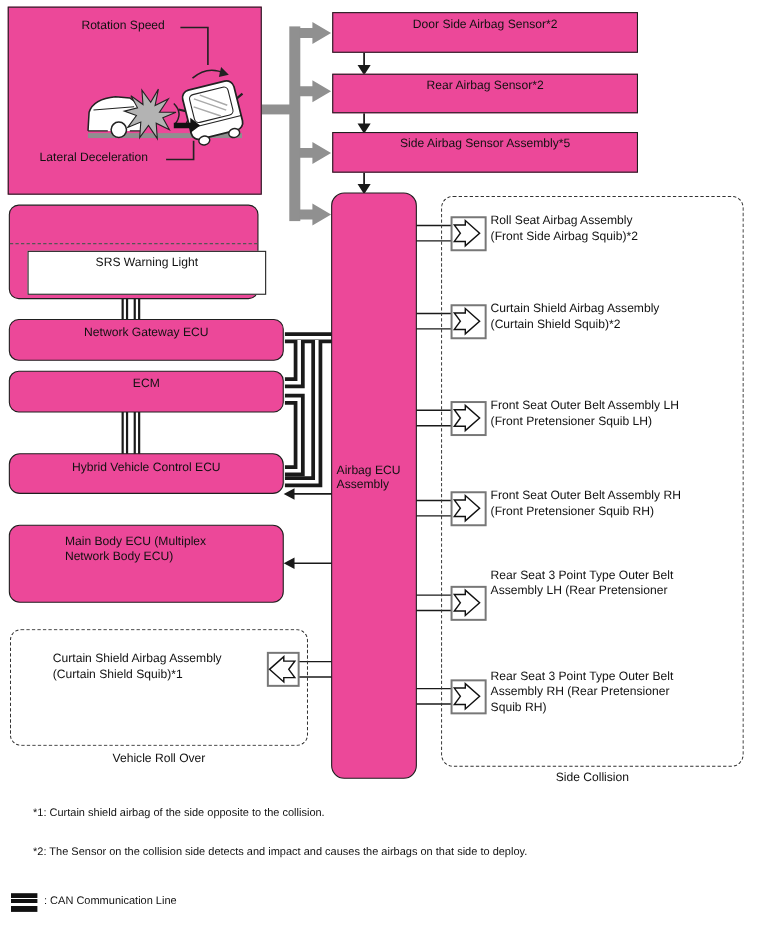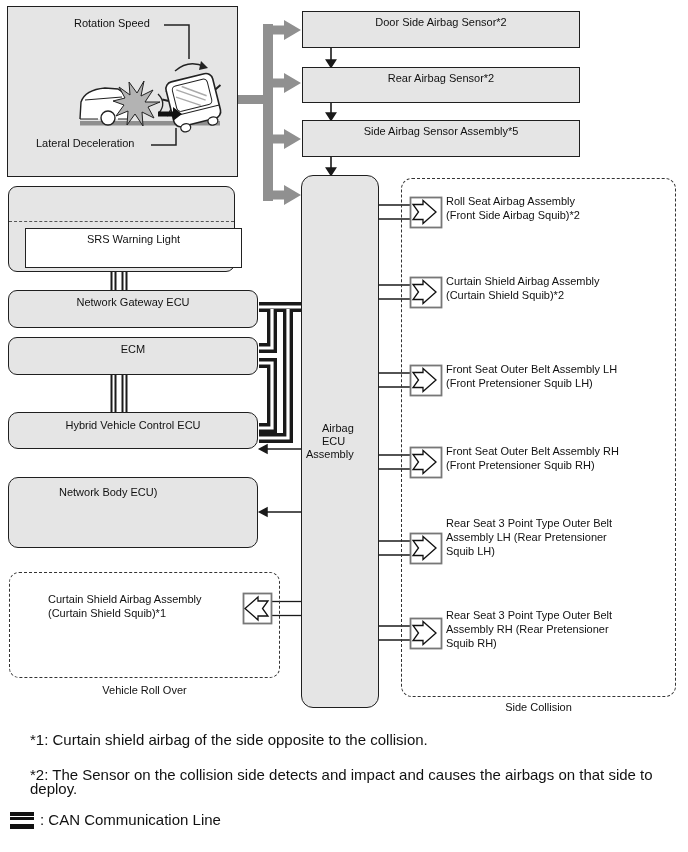--- a/index.html
+++ b/index.html
@@ -2,33 +2,33 @@
 <html><head>
 <meta charset="utf-8">
 <style>
   html,body{margin:0;padding:0;background:#fff;}
   #canvas{
     position:relative;width:688px;height:852px;background:#ffffff;overflow:hidden;
     font-family:"Liberation Sans","DejaVu Sans",sans-serif;color:#111;
   }
   .lbl{font-size:11px;line-height:13px;color:#111;}
   .abs{position:absolute;}
-  .box{position:absolute;background:#e5e5e5;border:1.6px solid #1f1f1f;box-sizing:border-box;z-index:2;}
+  .box{position:absolute;background:#ec4899;border:1.6px solid #1f1f1f;box-sizing:border-box;z-index:2;}
   .rbox{border-radius:9px;}
   .dashedbox{position:absolute;background:transparent;border:1.5px dashed #333;box-sizing:border-box;z-index:2;border-radius:11px;}
   .ctext{position:absolute;left:0;right:0;text-align:center;}
   #overlay{position:absolute;left:0;top:0;z-index:1;}
   .itemtext{position:absolute;z-index:3;}
   .itemtext span{display:block;font-size:11px;line-height:14px;}
   #legend-icon{
     position:absolute;left:10px;top:812px;width:24px;height:17px;z-index:2;
     background:linear-gradient(to bottom,#111 0 4px,#fff 4px 5px,#111 5px 8.5px,#fff 8.5px 12px,#111 12px 17px);
   }
   .caption{position:absolute;z-index:3;font-size:11px;}
-  .note{position:absolute;z-index:3;font-size:15px;line-height:14px;}
+  .note{position:absolute;z-index:3;font-size:10px;line-height:14px;}
 </style>
 </head>
 <body>
 
 <div id="canvas">
 
   <svg id="overlay" width="688" height="852" viewBox="0 0 688 852">
 
     <g fill="#909090">
       <rect x="238" y="95" width="27" height="9"></rect>
@@ -177,21 +177,21 @@
   </div>
   <div class="box" style="left:302px;top:67px;width:278px;height:36px;">
     <div class="ctext lbl" style="top:4px;">Rear Airbag Sensor*2</div>
   </div>
   <div class="box" style="left:302px;top:120px;width:278px;height:37px;">
     <div class="ctext lbl" style="top:4px;">Side Airbag Sensor Assembly*5</div>
   </div>
 
   <div class="box" style="left:301px;top:175px;width:78px;height:533px;border-radius:12px;border-width:1.8px;">
     <div class="abs" style="left:4px;top:246px;width:70px;">
-      <span class="lbl" style="display:block;margin-left:16px;">Airbag ECU</span>
+      <span class="lbl" style="display:block;">Airbag ECU</span>
       <span class="lbl" style="display:block;">Assembly</span>
     </div>
   </div>
 
   <div class="box rbox" style="left:8px;top:186px;width:227px;height:86px;">
     <div class="ctext lbl" style="top:5px;margin-top:47px;">Combination Meter Assembly</div>
     <div class="abs" style="left:0;right:0;top:34px;border-top:1.5px dashed #555;"></div>
     <div class="abs" style="left:16px;top:41px;width:215px;height:38px;border:1.4px solid #222;background:#fff;">
       <div class="ctext lbl" style="top:4px;">SRS Warning Light</div>
     </div>
@@ -204,20 +204,21 @@
   <div class="box rbox" style="left:8px;top:337px;width:250px;height:38px;">
     <div class="ctext lbl" style="top:5px;">ECM</div>
   </div>
 
   <div class="box rbox" style="left:8px;top:412px;width:250px;height:37px;border-radius:10px;">
     <div class="ctext lbl" style="top:6px;">Hybrid Vehicle Control ECU</div>
   </div>
 
   <div class="box rbox" style="left:8px;top:477px;width:250px;height:71px;border-radius:10px;">
     <div class="abs" style="left:50px;top:7px;width:195px;">
+      <span class="lbl" style="display:block;line-height:14px;">Main Body ECU (Multiplex</span>
       <span class="lbl" style="display:block;line-height:14px;">Network Body ECU)</span>
     </div>
   </div>
 
   <div class="dashedbox" style="left:9px;top:572px;width:271px;height:106px;border-radius:10px;"></div>
   <div class="itemtext" style="left:48px;top:592px;width:190px;">
     <span>Curtain Shield Airbag Assembly</span>
     <span>(Curtain Shield Squib)*1</span>
   </div>
   <div class="caption" style="left:9px;top:684px;width:271px;text-align:center;">Vehicle Roll Over</div>
@@ -237,21 +238,20 @@
     <span>Front Seat Outer Belt Assembly LH</span>
     <span>(Front Pretensioner Squib LH)</span>
   </div>
   <div class="itemtext" style="left:446px;top:444px;width:205px;">
     <span>Front Seat Outer Belt Assembly RH</span>
     <span>(Front Pretensioner Squib RH)</span>
   </div>
   <div class="itemtext" style="left:446px;top:516px;width:205px;">
     <span>Rear Seat 3 Point Type Outer Belt</span>
     <span>Assembly LH (Rear Pretensioner</span>
-    <span>Squib LH)</span>
   </div>
   <div class="itemtext" style="left:446px;top:608px;width:205px;">
     <span>Rear Seat 3 Point Type Outer Belt</span>
     <span>Assembly RH (Rear Pretensioner</span>
     <span>Squib RH)</span>
   </div>
 
   <div class="note" style="left:30px;top:733px;width:620px;">*1: Curtain shield airbag of the side opposite to the collision.</div>
   <div class="note" style="left:30px;top:768px;width:640px;">*2: The Sensor on the collision side detects and impact and causes the airbags on that side to deploy.</div>
 

